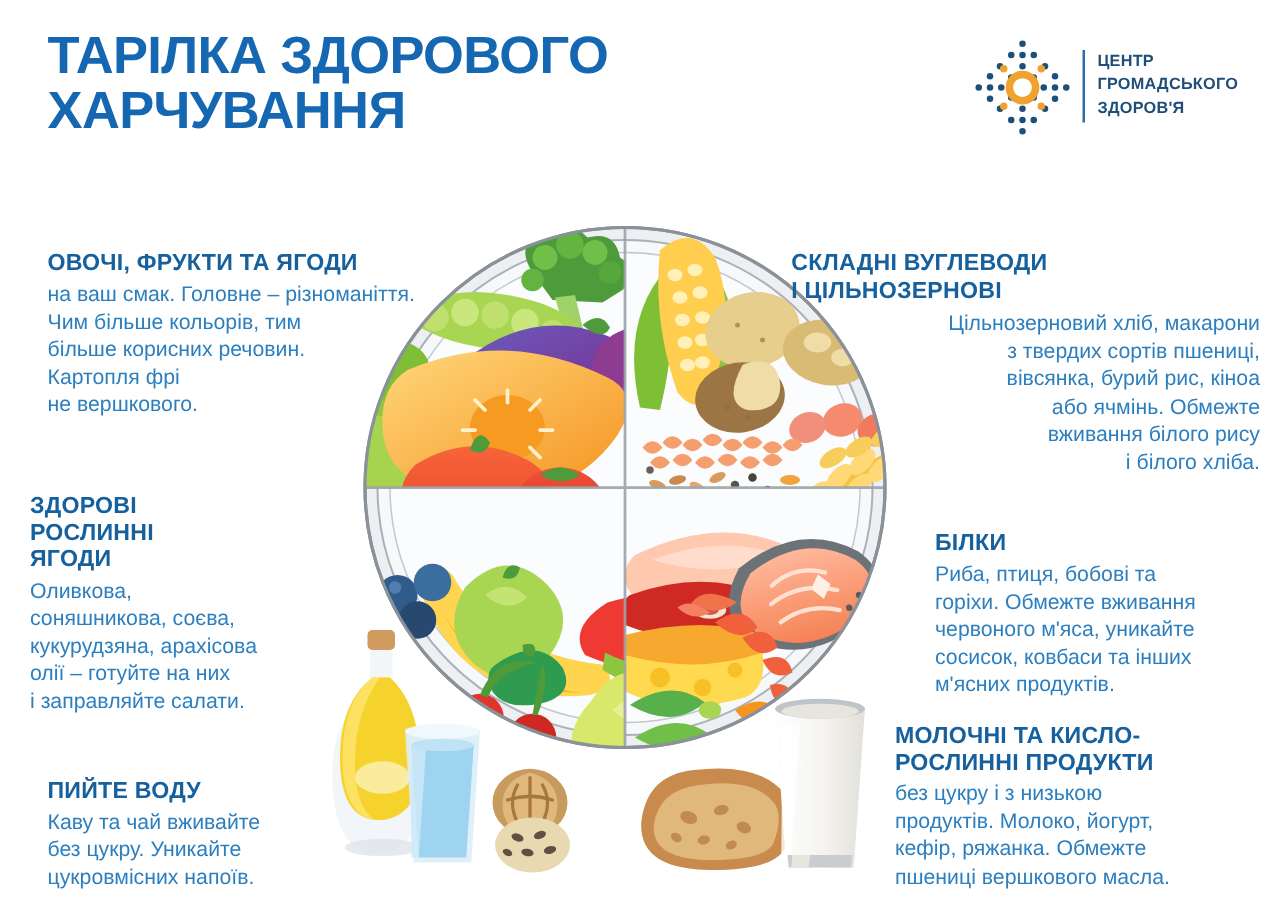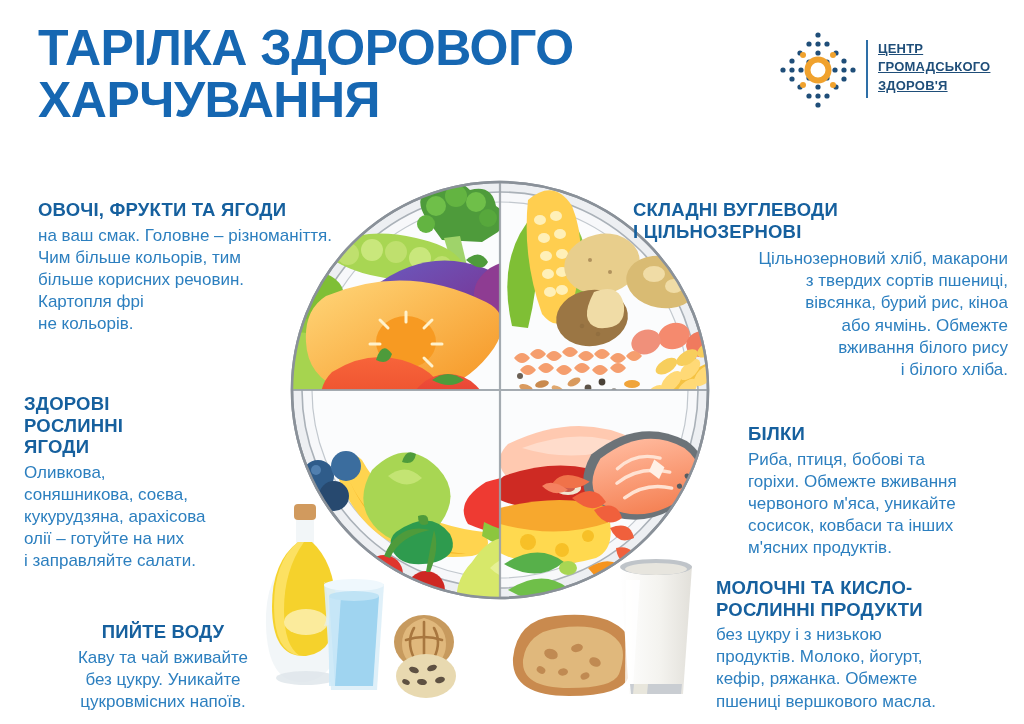--- a/index.html
+++ b/index.html
@@ -6,51 +6,51 @@
   body{
     width:1024px;height:724px;background:#ffffff;overflow:hidden;
     font-family:"Liberation Sans","DejaVu Sans",sans-serif;
     position:relative;
   }
   .page{position:absolute;inset:0;}
 
   
   .title{
     position:absolute;left:38px;top:22px;width:700px;
-    color:#1667B2;font-weight:bold;font-size:50px;line-height:1.04;
+    color:#1667B2;font-weight:bold;font-size:42px;line-height:1.04;
     letter-spacing:-0.5px;
   }
   .title .l2{display:block;}
 
   
   .logo{position:absolute;left:778px;top:28px;width:230px;height:84px;}
   .logo-mark{position:absolute;left:0;top:2px;width:80px;height:80px;}
   .logo-divider{
     position:absolute;left:88px;top:12px;width:2px;height:58px;background:#2E6FA7;
   }
   .logo-text{
     position:absolute;left:100px;top:12px;
     color:#1F4E79;font-weight:bold;font-size:13px;line-height:1.42;
     letter-spacing:0.2px;
   }
-  .logo-text div{white-space:nowrap;text-decoration:underline;}
+  .logo-text div{white-space:nowrap;}
 
   
   .blk{position:absolute;margin-top:31px;}
   .blk h3{
     margin:0 0 4px 0;color:#16609E;font-weight:bold;
     font-size:18.5px;line-height:1.17;letter-spacing:0.2px;
   }
   .blk p{
     margin:0;color:#2C7FBF;font-size:17px;line-height:1.30;
   }
 
   #blk-veg{left:38px;top:168px;width:340px;}
   #blk-fats{left:24px;top:362px;width:250px;}
-  #blk-water{left:38px;top:590px;width:250px;text-align:center;}
+  #blk-water{left:38px;top:590px;width:250px;}
   #blk-carbs{left:633px;top:168px;width:375px;}
   #blk-carbs h3{text-align:left;}
   #blk-carbs p{text-align:right;margin-top:6px;}
   #blk-protein{left:748px;top:392px;width:262px;}
   #blk-dairy{left:716px;top:546px;width:290px;}
 
   
   .plate-wrap{position:absolute;left:276px;top:176px;width:448px;height:428px;}
   .plate-svg{position:absolute;left:0;top:0;}
 
@@ -505,21 +505,21 @@
     <path d="M22 126 h14 l-1 10 h-14 Z" fill="#E8E6DC"></path>
   </svg>
 
   <div class="blk" id="blk-veg">
     <h3>ОВОЧІ, ФРУКТИ ТА ЯГОДИ</h3>
     <p>
       <span>на ваш смак. Головне – різноманіття.</span><br>
       <span>Чим більше кольорів, тим</span><br>
       <span>більше корисних речовин.</span><br>
       <span>Картопля фрі</span><br>
-      <span>не кольорів.</span>
+      <span>не вершкового.</span>
     </p>
   </div>
 
   <div class="blk" id="blk-fats">
     <h3>
       <span>ЗДОРОВІ</span><br>
       <span>РОСЛИННІ</span><br>
       <span>ЯГОДИ</span>
     </h3>
     <p>

